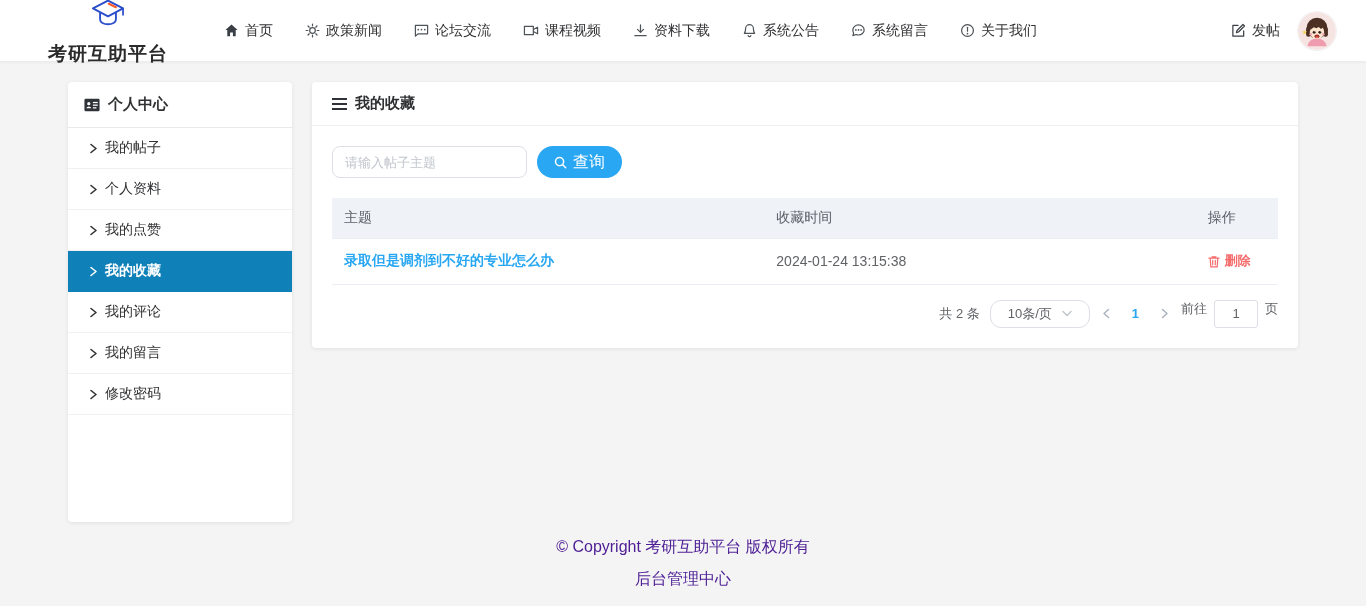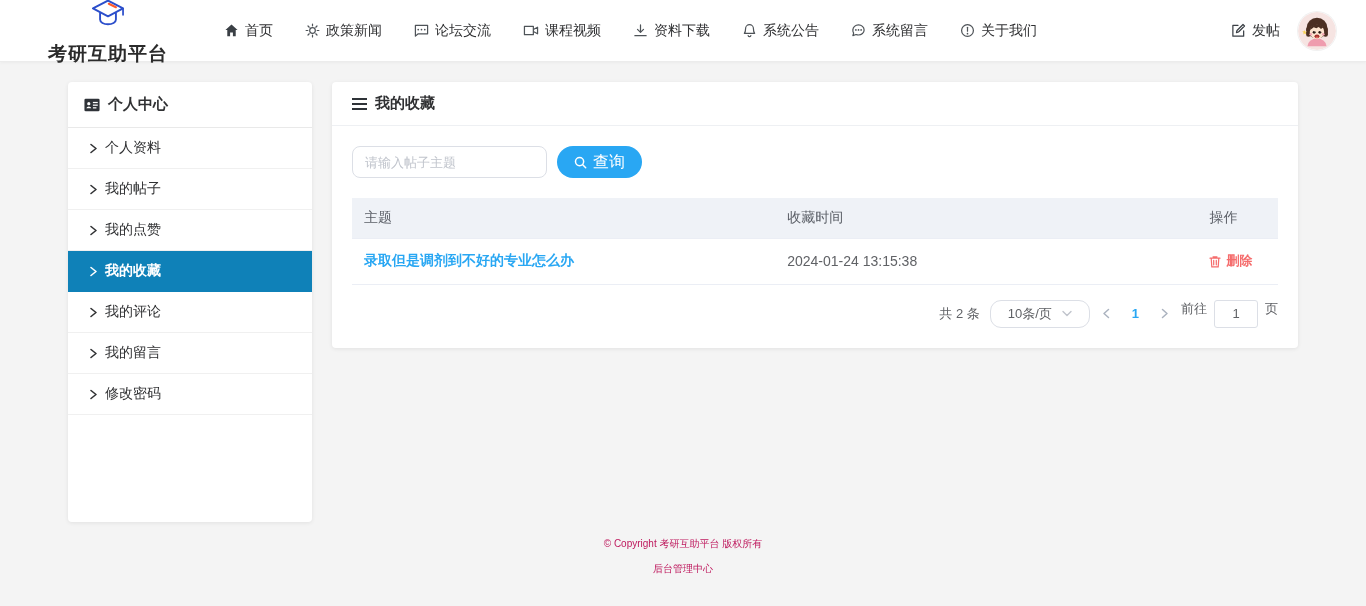--- a/index.html
+++ b/index.html
@@ -19,21 +19,21 @@
   .nav { display:flex; margin-left:56px; gap:32px; }
   .nav-item { display:flex; align-items:center; gap:6px; font-size:14px; color:#303133; cursor:pointer; white-space:nowrap; }
   .nav-item svg { flex:0 0 auto; }
   .header-right { margin-left:auto; display:flex; align-items:center; gap:18px; }
   .post-btn { display:flex; align-items:center; gap:6px; font-size:14px; color:#303133; cursor:pointer; }
   .avatar { width:38px; height:38px; border-radius:50%; overflow:hidden; box-shadow:0 0 0 1px rgba(0,0,0,.06); cursor:pointer; }
   
   .page-body { display:flex; gap:20px; padding:20px 68px 0; align-items:flex-start; }
   .card { background:#fff; border-radius:4px; box-shadow:0 1px 4px rgba(0,0,0,.08); }
   
-  .sidebar { width:244px; min-height:440px; }
+  .sidebar { width:224px; min-height:440px; }
   .sidebar-header { display:flex; align-items:center; gap:8px; padding:13px 16px; font-size:15px; font-weight:bold; border-bottom:1px solid #e9e9e9; }
   .side-item { display:flex; align-items:center; gap:7px; height:41px; padding:0 16px 0 21px; font-size:14px; border-bottom:1px solid #f0f0f0; cursor:pointer; color:#303133; }
   .side-item .chev { display:flex; }
   .side-item.active { background:#0f81b8; color:#fff; font-weight:bold; border-bottom-color:#0f81b8; }
   .side-item.active svg polyline { stroke:#fff; }
   
   .main-card { flex:1; }
   .card-header { display:flex; align-items:center; gap:8px; padding:12px 20px; font-size:15px; font-weight:bold; border-bottom:1px solid #eef0f3; }
   .card-content { padding:20px; }
   .search-row { display:flex; align-items:center; gap:10px; }
@@ -50,21 +50,21 @@
   .delete-btn { display:inline-flex; align-items:center; gap:5px; color:#f56c6c; cursor:pointer; font-size:13px;font-weight:bold; }
   
   .pagination { display:flex; justify-content:flex-end; align-items:center; margin-top:15px; font-size:13px; color:#606266; }
   .pg-total { margin-right:10px; }
   .pg-size { width:100px; height:28px; border:1px solid #dcdfe6; border-radius:11px; display:flex; align-items:center; justify-content:center; gap:10px; cursor:pointer; background:#fff; }
   .pg-arrow { padding:0 12px; display:flex; align-items:center; cursor:pointer; }
   .pg-page { padding:0 10px; color:#29a7f3; font-weight:bold; cursor:pointer; }
   .pg-goto { display:flex; gap:7px; }
   .pg-input { width:44px; height:28px; border:1px solid #dcdfe6; border-radius:3px; text-align:center; font-size:13px; color:#606266; outline:none; font-family:inherit; }
   
-  .footer { text-align:center; padding-top:15px; font-size:10px; color:#be185d; }
+  .footer { text-align:center; padding-top:15px; font-size:16px; color:#4c1d95; }
   .footer-admin { margin-top:11px; cursor:pointer; }
   .icon { display:inline-flex; align-items:center; justify-content:center; }
 </style>
 </head>
 <body>
 
 <div class="header">
   <div class="brand">
     <span class="icon">
       <svg width="38" height="38" viewBox="0 0 48 48" fill="none">
@@ -200,29 +200,29 @@
         </svg>
       </span>
       <span>个人中心</span>
     </div>
     <div class="side-item">
       <span class="chev icon">
           <svg width="9" height="11" viewBox="0 0 9 11" fill="none">
             <polyline points="2,1.5 7,5.5 2,9.5" stroke="#303133" stroke-width="1.6" stroke-linecap="round" stroke-linejoin="round"></polyline>
           </svg>
         </span>
+      <span>我的帖子</span>
+    </div>
+    <div class="side-item">
+      <span class="chev icon">
+          <svg width="9" height="11" viewBox="0 0 9 11" fill="none">
+            <polyline points="2,1.5 7,5.5 2,9.5" stroke="#303133" stroke-width="1.6" stroke-linecap="round" stroke-linejoin="round"></polyline>
+          </svg>
+        </span>
       <span>个人资料</span>
-    </div>
-    <div class="side-item">
-      <span class="chev icon">
-          <svg width="9" height="11" viewBox="0 0 9 11" fill="none">
-            <polyline points="2,1.5 7,5.5 2,9.5" stroke="#303133" stroke-width="1.6" stroke-linecap="round" stroke-linejoin="round"></polyline>
-          </svg>
-        </span>
-      <span>我的帖子</span>
     </div>
     <div class="side-item">
       <span class="chev icon">
           <svg width="9" height="11" viewBox="0 0 9 11" fill="none">
             <polyline points="2,1.5 7,5.5 2,9.5" stroke="#303133" stroke-width="1.6" stroke-linecap="round" stroke-linejoin="round"></polyline>
           </svg>
         </span>
       <span>我的点赞</span>
     </div>
     <div class="side-item active">

